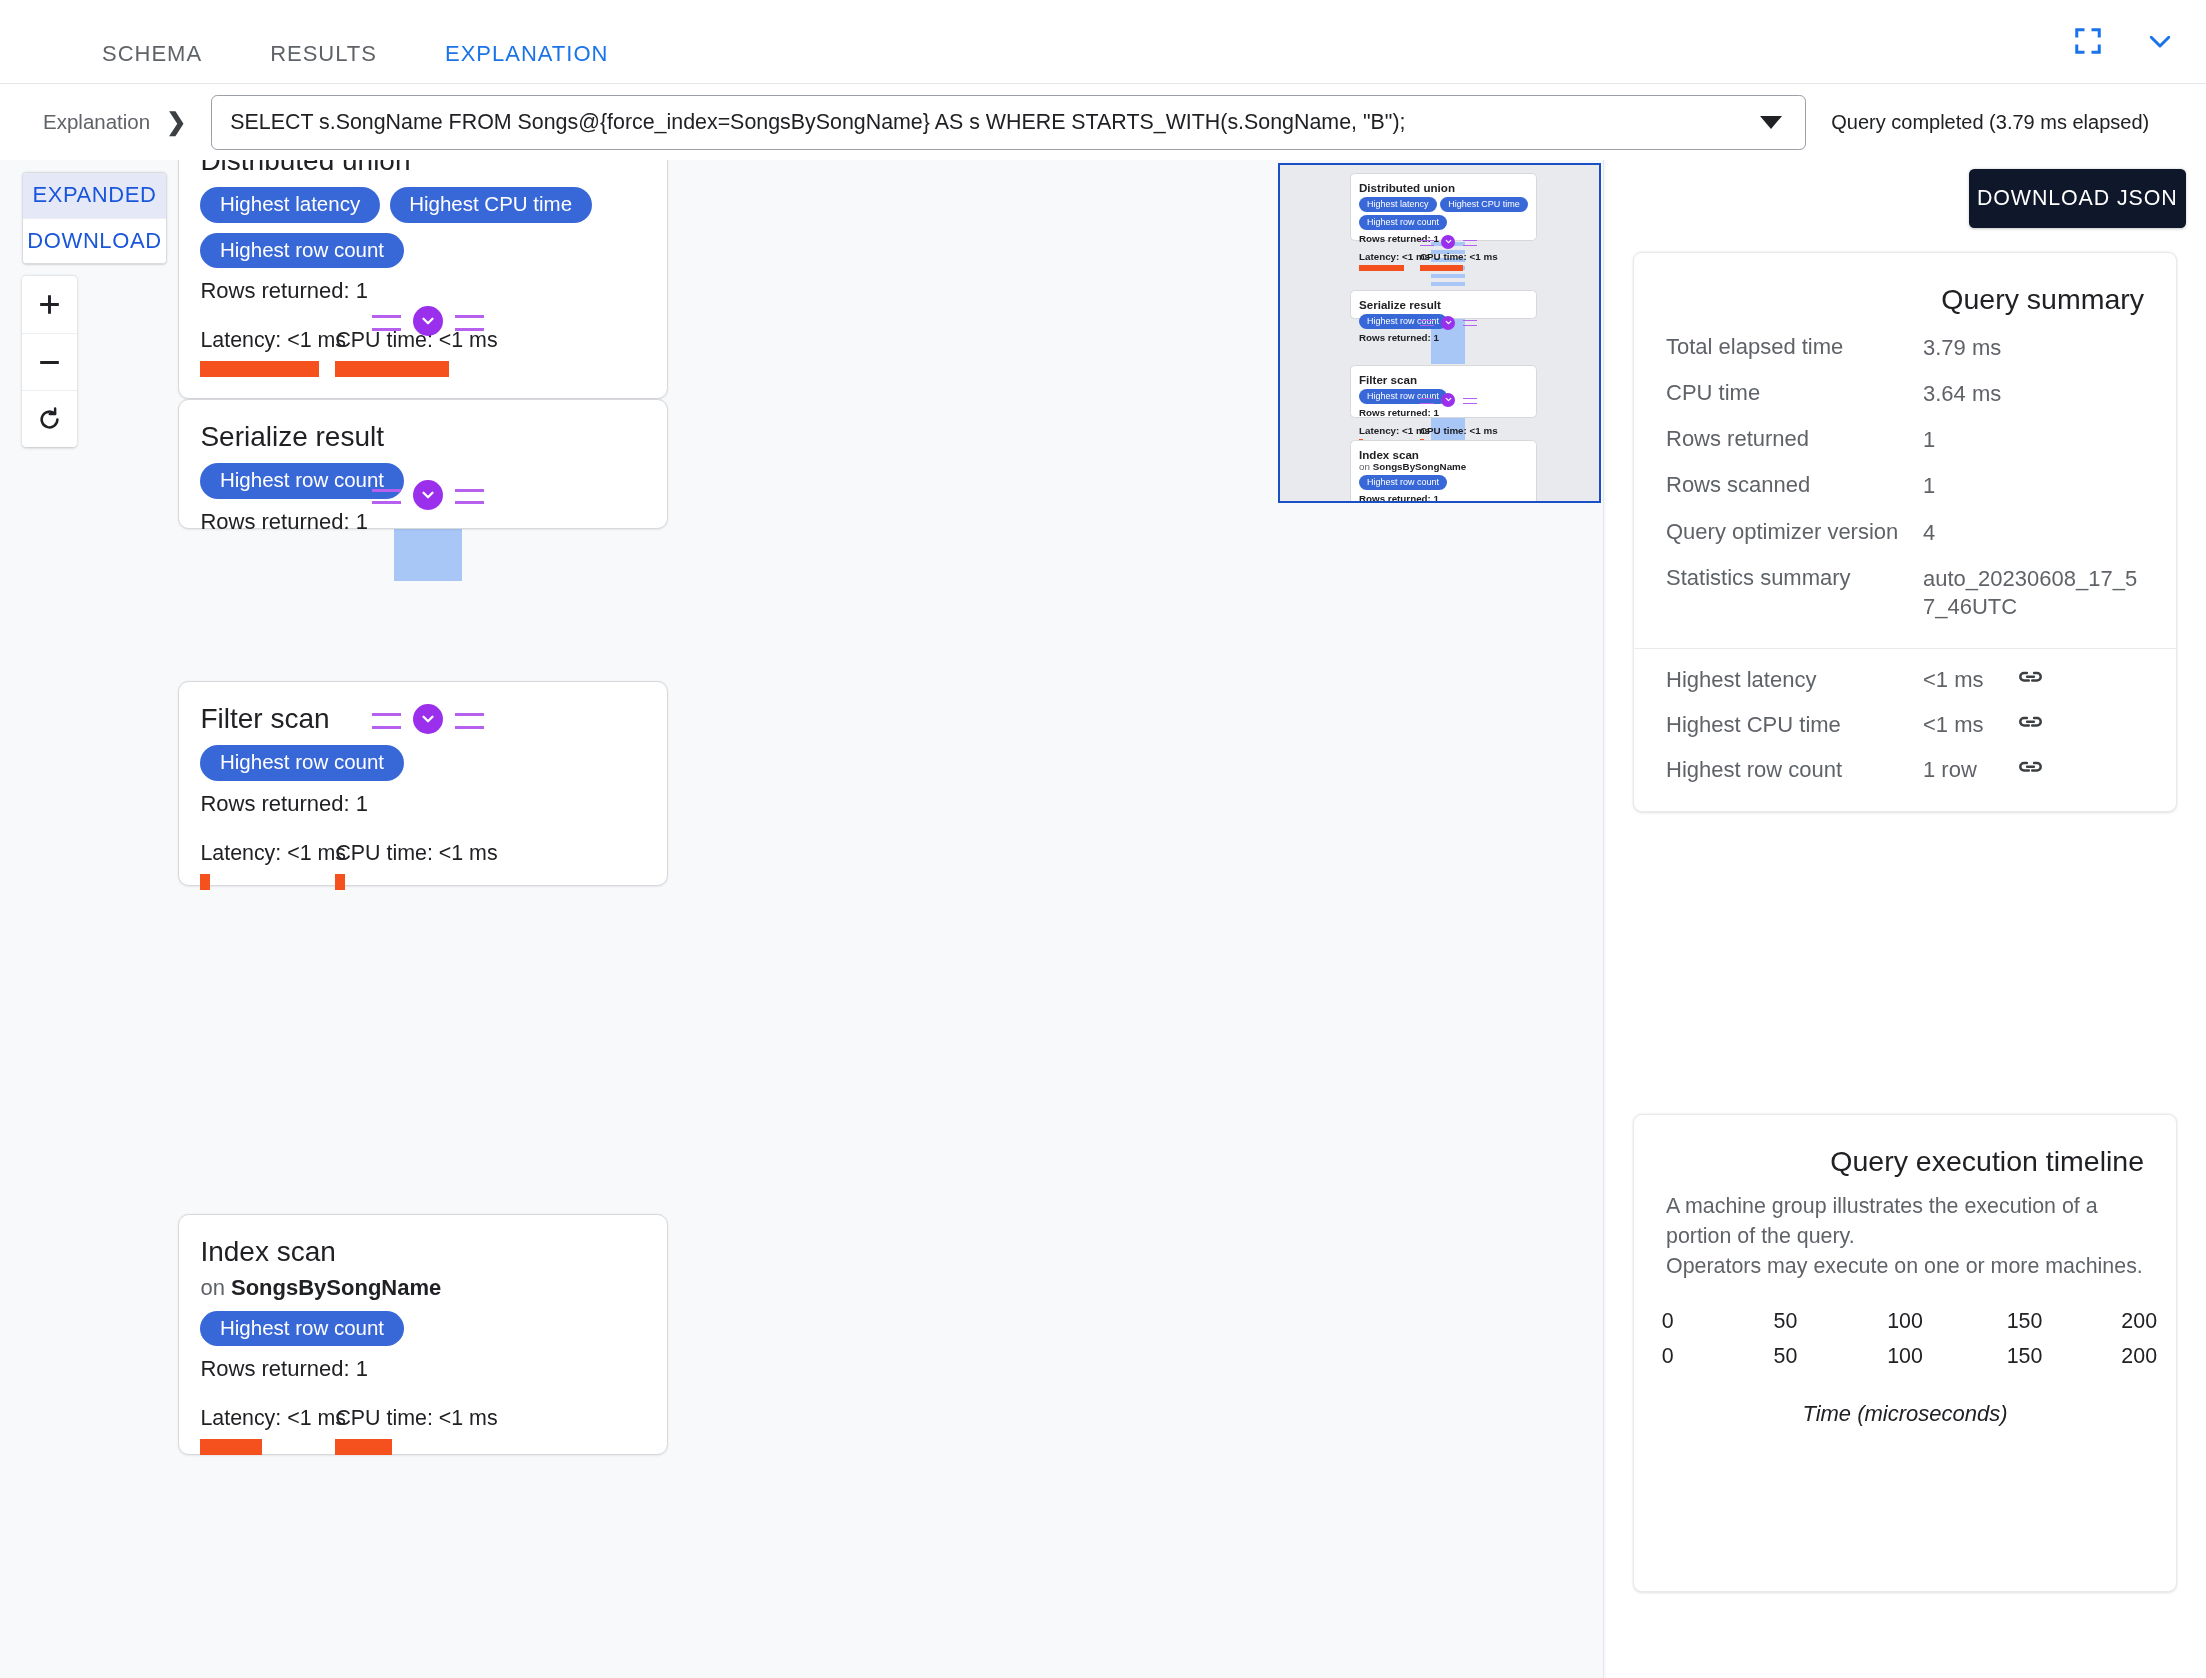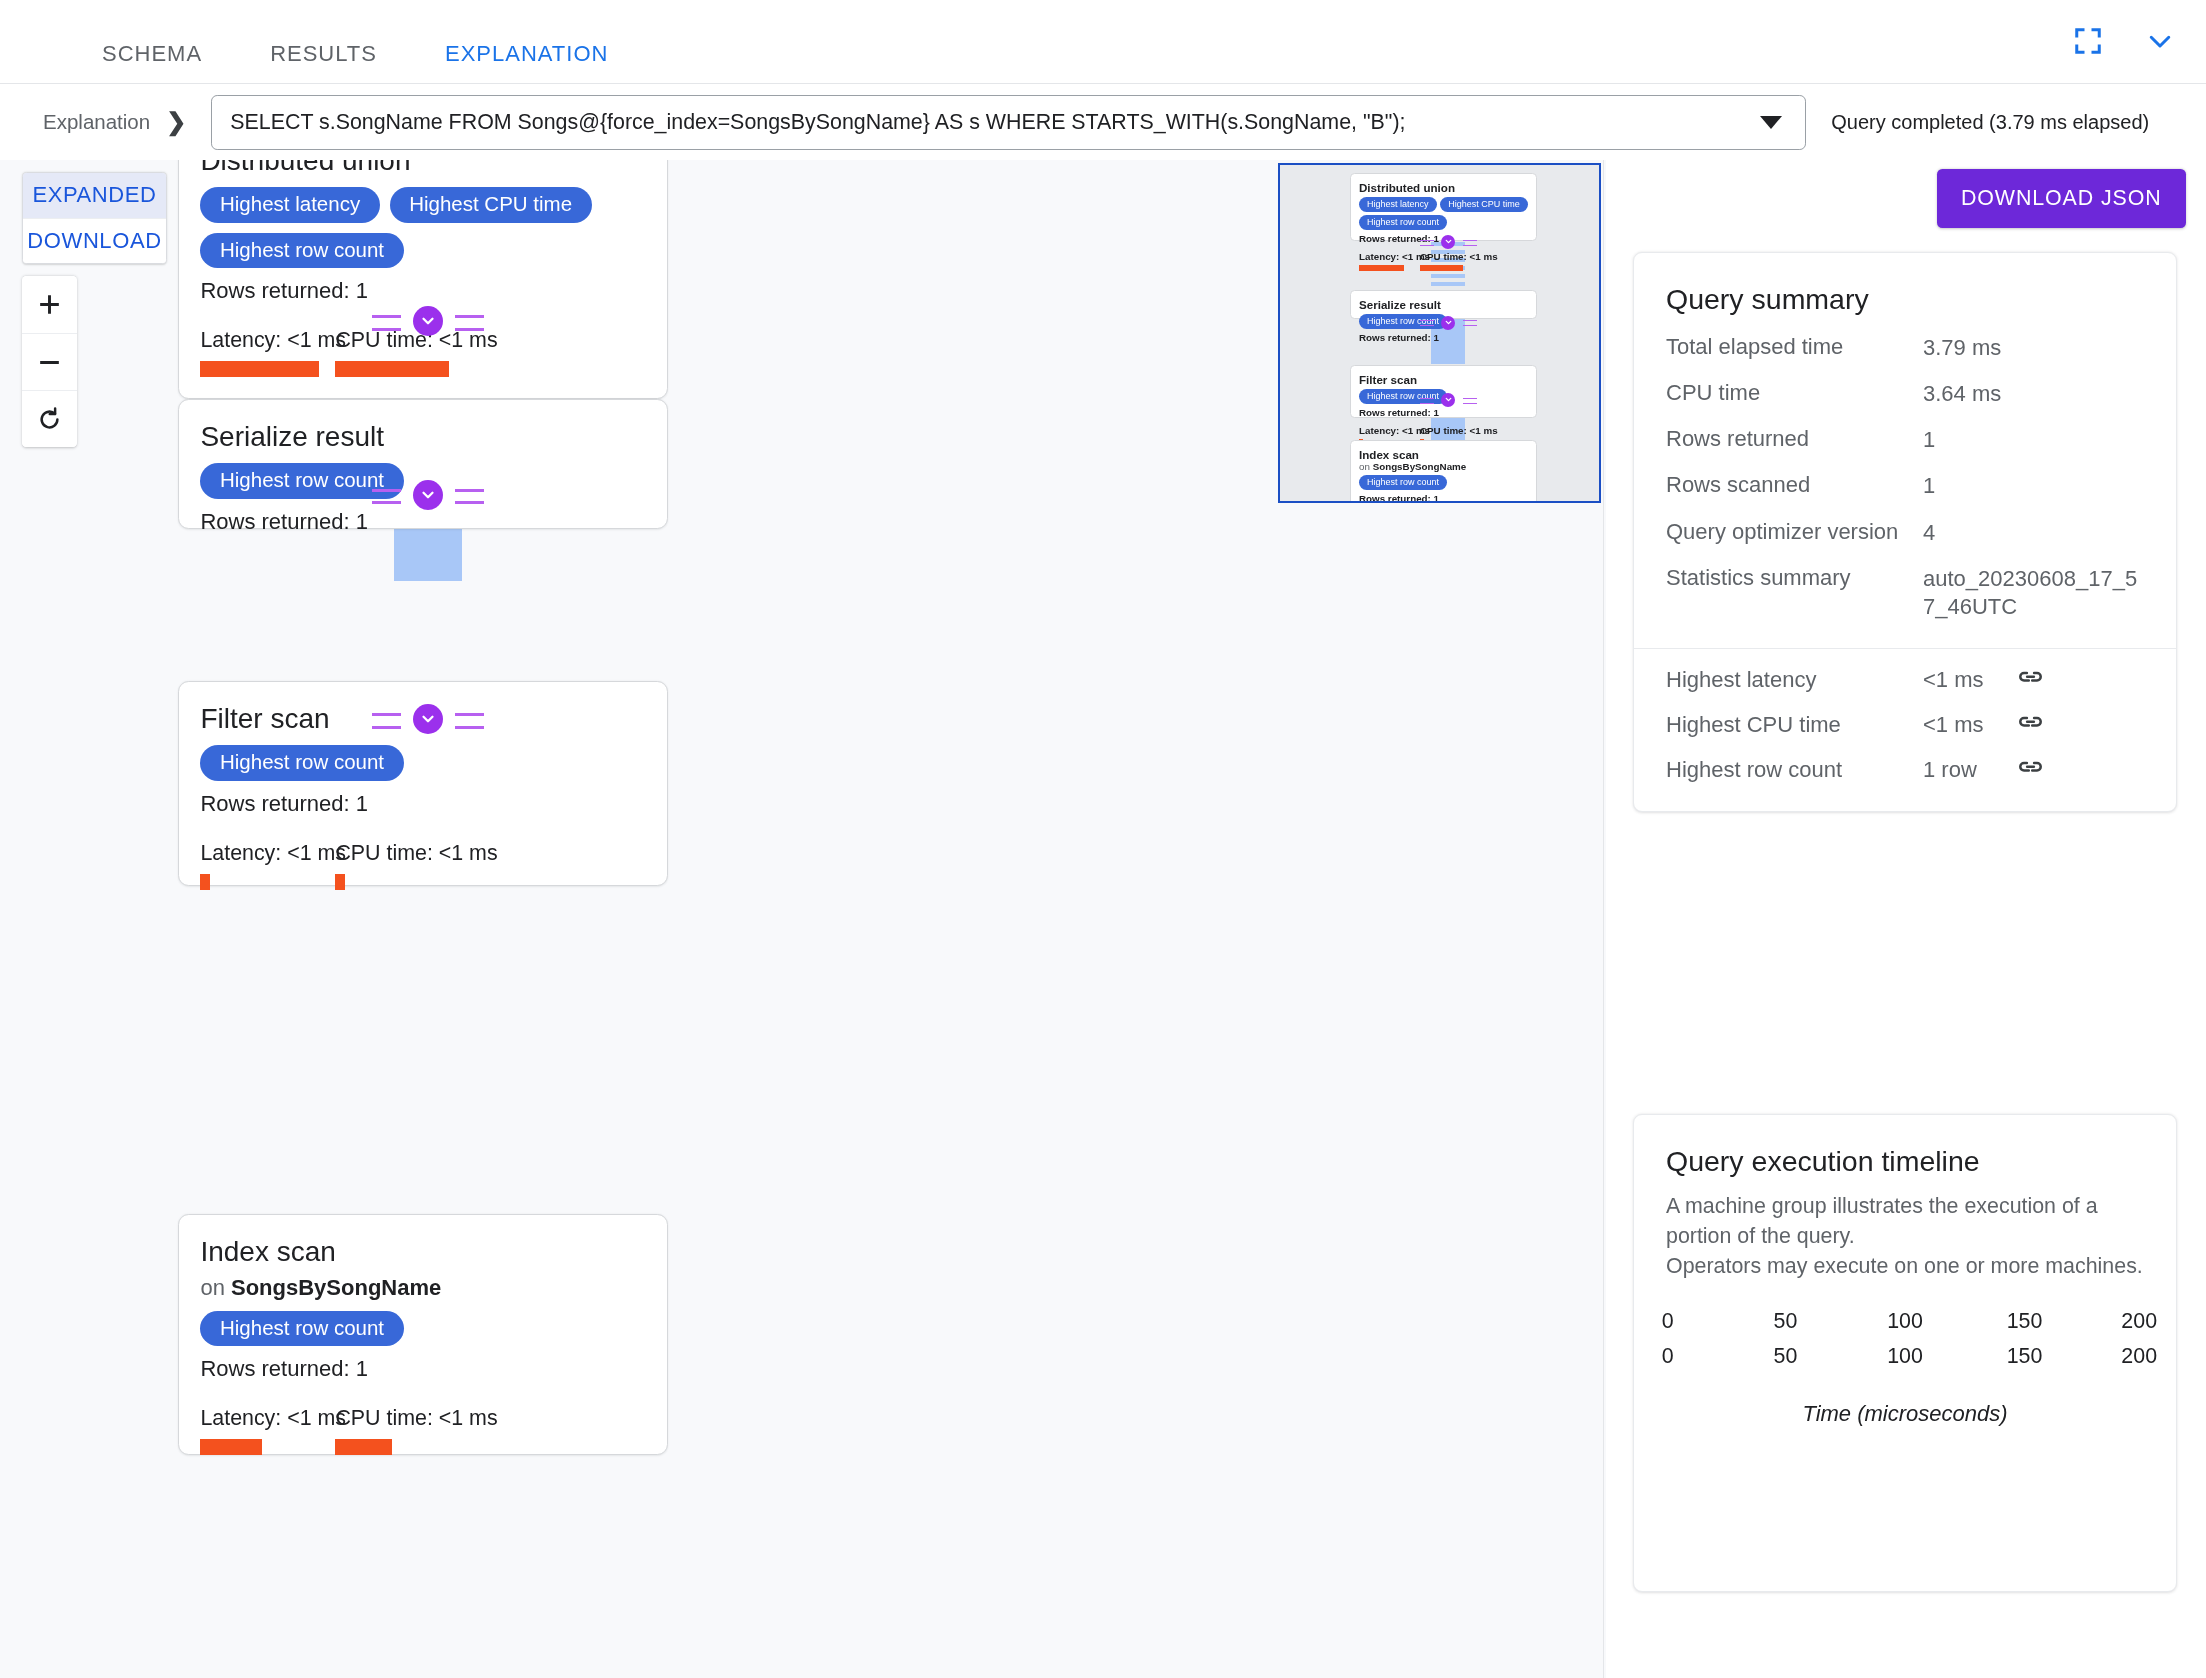--- a/index.html
+++ b/index.html
@@ -190,33 +190,33 @@
 
   
   .sidebar {
     position: absolute; left: 1606px; top: 0;
     width: 601px; height: 1518px;
     background: #fff;
     padding: 0;
   }
   .dl-wrap { position: absolute; right: 21.4px; top: 9px; }
   .dl-btn {
-    background: #6d28d9; color: #fff; border: none;
+    background: #0f172a; color: #fff; border: none;
     font-size: 21.4px; letter-spacing: 0.9px; font-weight: 500;
-    padding: 17px 24px; border-radius: 5.3px; cursor: pointer;
+    padding: 17px 8px; border-radius: 5.3px; cursor: pointer;
     box-shadow: 0 0.9px 2.7px rgba(60,64,67,.3);
     font-family: "Liberation Sans", sans-serif;
   }
   .card {
     position: absolute; left: 27px; width: 544px;
     background: #fff; border: 0.9px solid #e8eaed; border-radius: 9px;
     box-shadow: 0 0.9px 2.7px rgba(60,64,67,.16);
     padding: 30px 32px 27px 32px;
   }
-  .card-title { font-size: 28.5px; color: #202124; font-weight: 400; }
+  .card-title { font-size: 28.5px; color: #202124; font-weight: 400; text-align: right; }
   .kv { display: flex; margin-top: 18px; }
   .kv-k { width: 257px; font-size: 22px; color: #5f6368; }
   .kv-v { flex: 1; font-size: 22px; color: #5f6368; line-height: 1.28; }
   .sep { height: 0.9px; background: #e8eaed; margin: 27px -32px 0 -32px; }
   .op-row { display:flex; align-items:center; margin-top: 18px; }
   .op-k { width: 257px; font-size: 22px; color: #5f6368; }
   .op-v { font-size: 22px; color: #5f6368; width: 94px; }
   .link-icon { cursor:pointer; display:flex; align-items:center; }
   .card-desc { font-size: 21.4px; color: #5f6368; line-height: 1.42; margin-top: 12.5px; }
 

